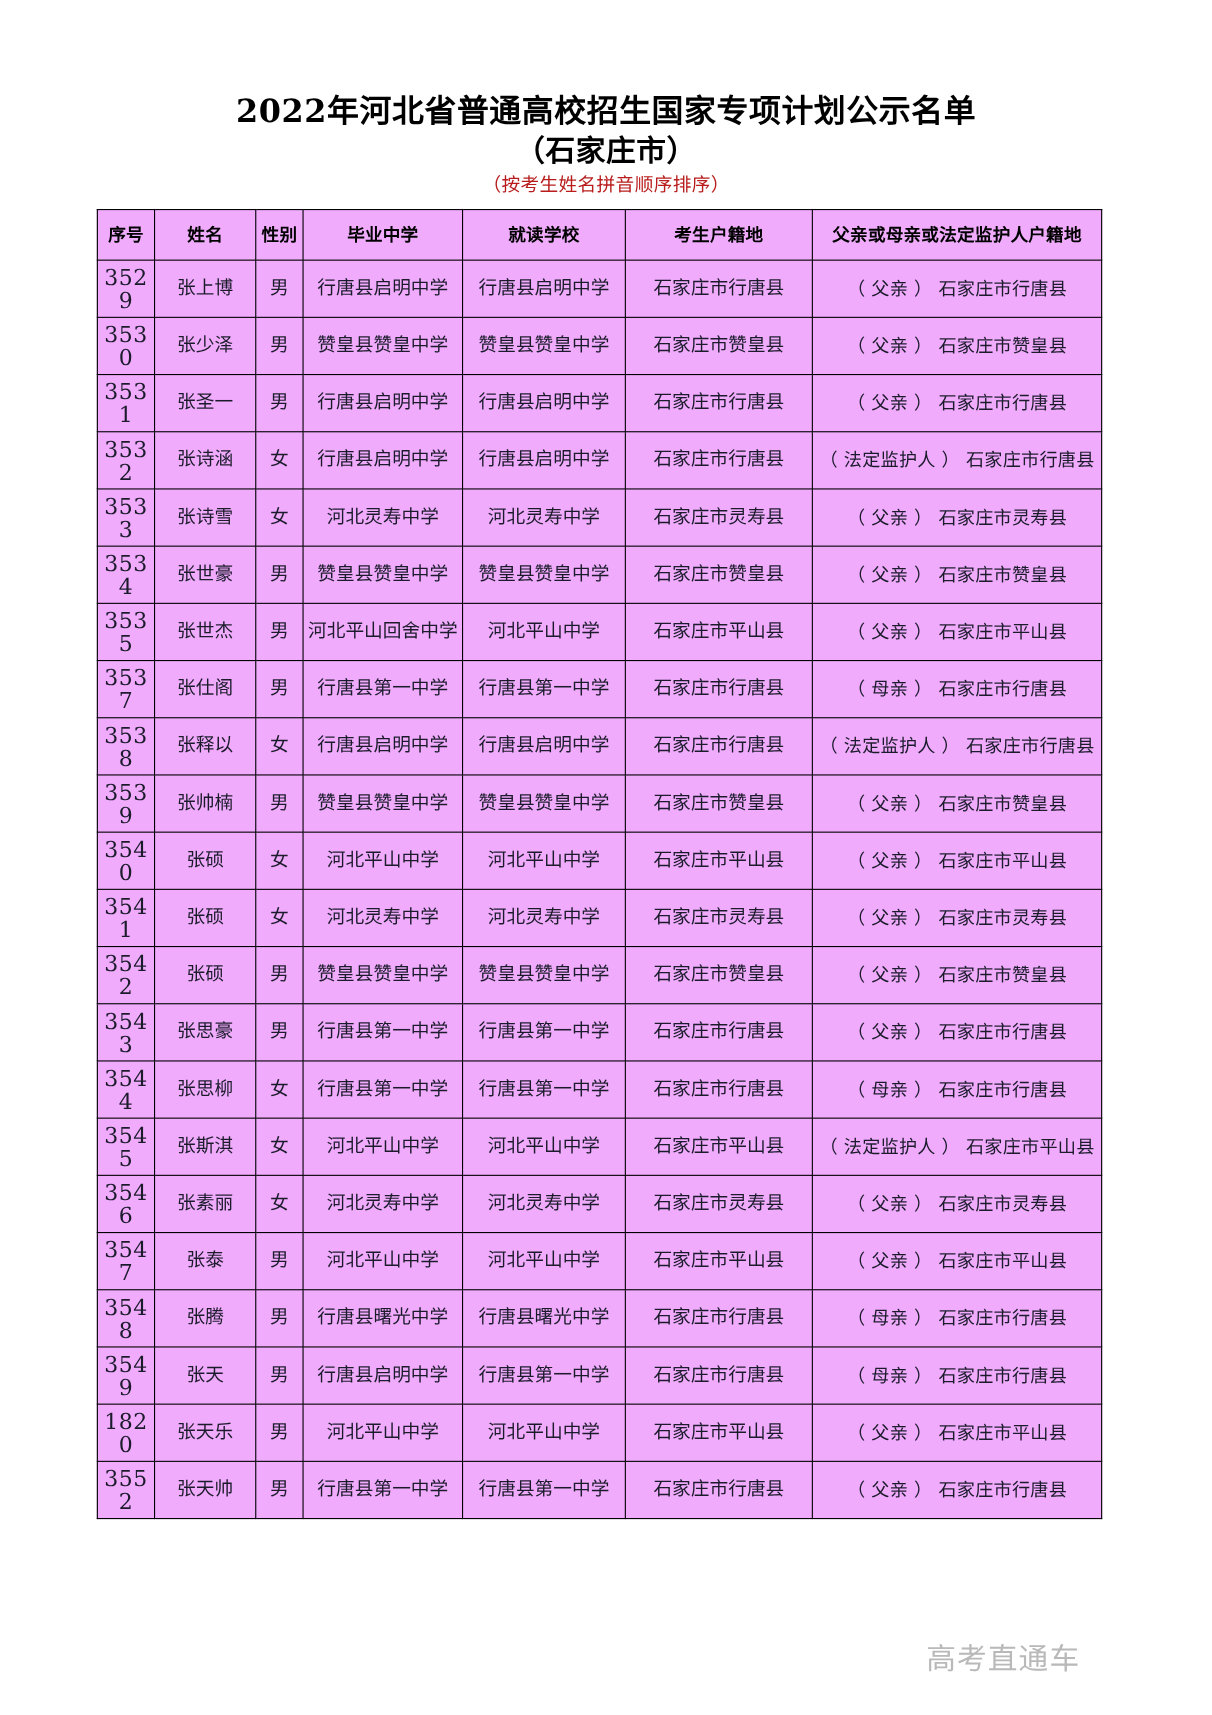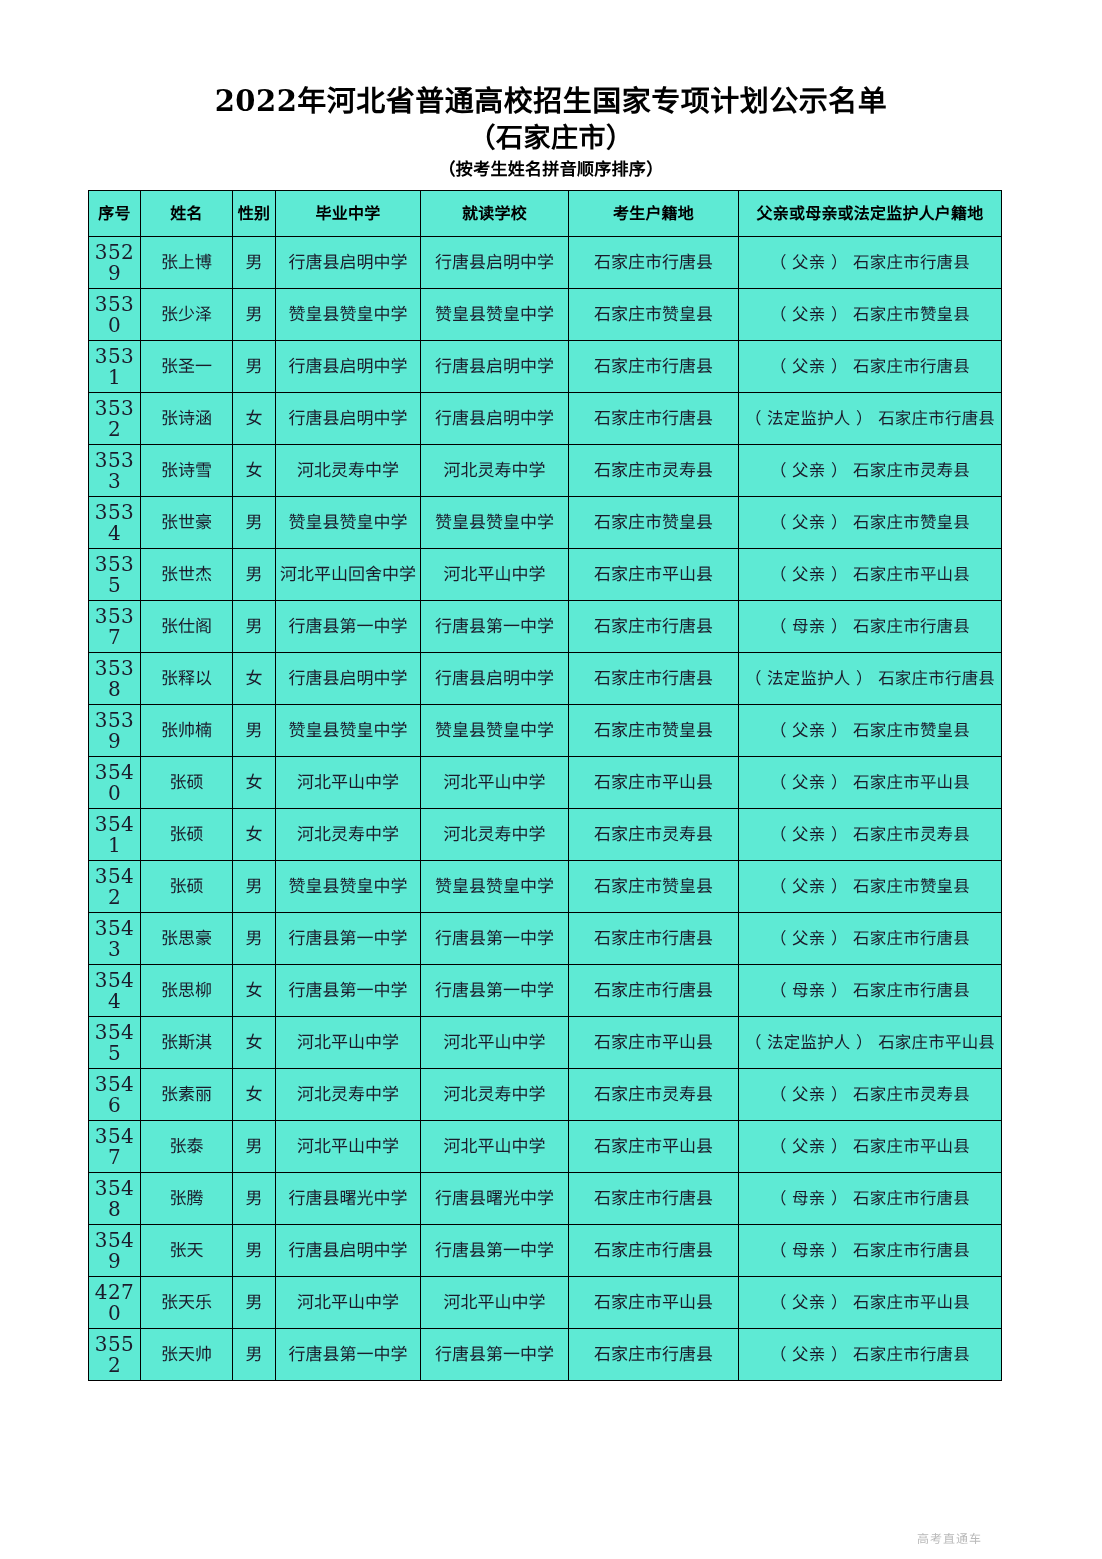--- a/index.html
+++ b/index.html
@@ -39,39 +39,39 @@
     line-height: 38px;
     color: #000000;
     letter-spacing: 0.5px;
   }
   .doc-title-line.second {
     font-size: 27px;
     line-height: 36px;
   }
   .doc-subtitle {
     font-family: "DejaVu Sans", "Liberation Sans", sans-serif;
-    font-weight: bold;
+    font-weight: normal;
     font-size: 17px;
     line-height: 26px;
-    color: #000000;
+    color: #b91c1c;
     letter-spacing: 0.3px;
   }
 
   
   .table-wrap {
     position: absolute;
     left: 88px;
     top: 190px;
     width: 913px;
   }
   table.roster {
     border-collapse: collapse;
     width: 913px;
     table-layout: fixed;
-    background: #5eead4;
+    background: #f0abfc;
   }
   table.roster th,
   table.roster td {
     border: 1px solid #000000;
     text-align: center;
     vertical-align: middle;
     padding: 2px 3px;
     box-sizing: border-box;
     word-break: break-all;
   }
@@ -110,23 +110,23 @@
   col.c-gender   { width: 43px; }
   col.c-grad     { width: 145px; }
   col.c-school   { width: 148px; }
   col.c-domicile { width: 170px; }
   col.c-guardian { width: 263px; }
 
   
   .watermark {
     position: absolute;
     right: 42px;
-    bottom: 8px;
+    bottom: 38px;
     font-family: "DejaVu Sans", "Liberation Sans", sans-serif;
-    font-size: 12px;
+    font-size: 27px;
     line-height: 24px;
     color: #b9b9b9;
     letter-spacing: 1px;
     user-select: none;
   }
 </style>
 </head>
 <body>
 
 <div class="page">
@@ -334,21 +334,21 @@
           <tr>
             <td class="col-seq">3549</td>
             <td class="col-name">张天</td>
             <td class="col-gender">男</td>
             <td class="col-grad">行唐县启明中学</td>
             <td class="col-school">行唐县第一中学</td>
             <td class="col-domicile">石家庄市行唐县</td>
             <td class="col-guardian">（ 母亲 ） 石家庄市行唐县</td>
           </tr>
           <tr>
-            <td class="col-seq">4270</td>
+            <td class="col-seq">1820</td>
             <td class="col-name">张天乐</td>
             <td class="col-gender">男</td>
             <td class="col-grad">河北平山中学</td>
             <td class="col-school">河北平山中学</td>
             <td class="col-domicile">石家庄市平山县</td>
             <td class="col-guardian">（ 父亲 ） 石家庄市平山县</td>
           </tr>
           <tr>
             <td class="col-seq">3552</td>
             <td class="col-name">张天帅</td>

